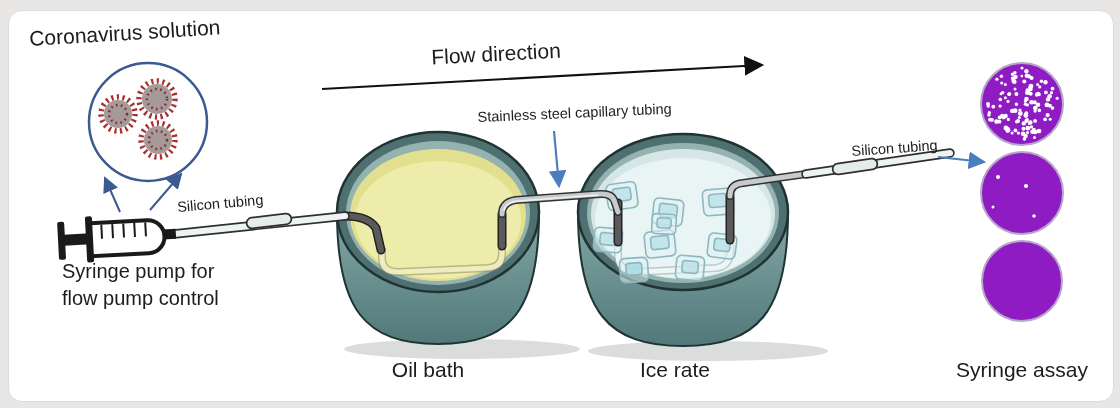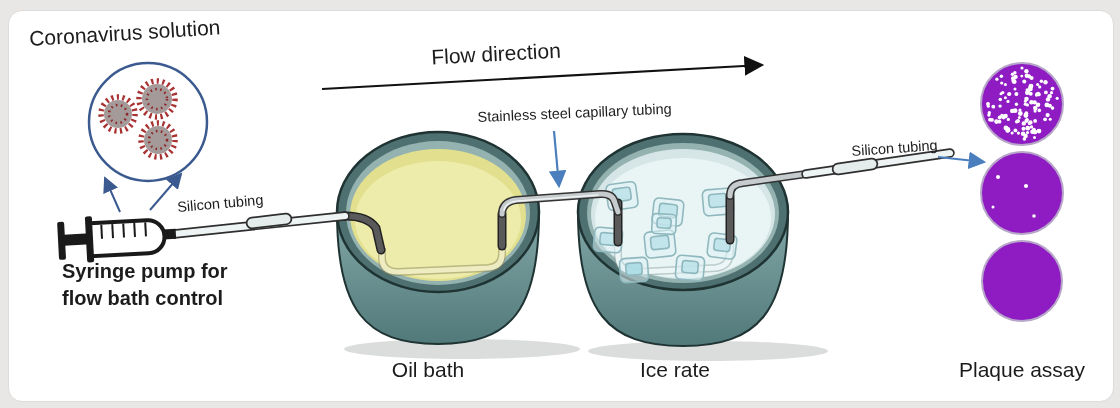--- a/index.html
+++ b/index.html
@@ -15,21 +15,21 @@
   svg.art{position:absolute;left:0;top:0;}
   .lbl{position:absolute;white-space:nowrap;color:#1c1c1c;}
   .lbl-big{font-size:21px;}
   .lbl-small{font-size:14.5px;}
   .center{transform:translateX(-50%);text-align:right;}
   .rot-35{transform:rotate(-3.5deg);transform-origin:left bottom;}
   .rot-3c{transform:translateX(-50%) rotate(-3deg);}
   .rot-5{transform:rotate(-5deg);transform-origin:left bottom;}
   .rot-25{transform:rotate(-2.5deg);transform-origin:left bottom;}
   .rot-4{transform:rotate(-4deg);transform-origin:left bottom;}
-  .syringe-caption{font-size:20px;line-height:27px;font-weight:bold;}
+  .syringe-caption{font-size:20px;line-height:27px;}
 </style>
 </head>
 <body>
 
 <div class="stage">
   <div class="card"></div>
 
   <svg class="art" width="1120" height="408" viewBox="0 0 1120 408">
     <defs>
       <linearGradient id="tealGrad" x1="0" y1="0" x2="0" y2="1">
@@ -326,18 +326,18 @@
     </g>
   </svg>
 
   <div class="lbl lbl-big rot-35" style="left:30px;top:27px;">Coronavirus solution</div>
   <div class="lbl lbl-big rot-3c" style="left:496px;top:42px;">Flow direction</div>
   <div class="lbl lbl-small rot-5" style="left:178px;top:199px;">Silicon tubing</div>
   <div class="lbl lbl-small rot-25" style="left:478px;top:109px;">Stainless steel capillary tubing</div>
   <div class="lbl lbl-small rot-4" style="left:852px;top:143px;">Silicon tubing</div>
   <div class="lbl syringe-caption" style="left:62px;top:258px;">
     <div>Syringe pump for</div>
-    <div>flow bath control</div>
+    <div>flow pump control</div>
   </div>
   <div class="lbl lbl-big center" style="left:428px;top:358px;">Oil bath</div>
   <div class="lbl lbl-big center" style="left:675px;top:358px;">Ice rate</div>
-  <div class="lbl lbl-big center" style="left:1022px;top:358px;">Plaque assay</div>
+  <div class="lbl lbl-big center" style="left:1022px;top:358px;">Syringe assay</div>
 </div>
 
 </body></html>

